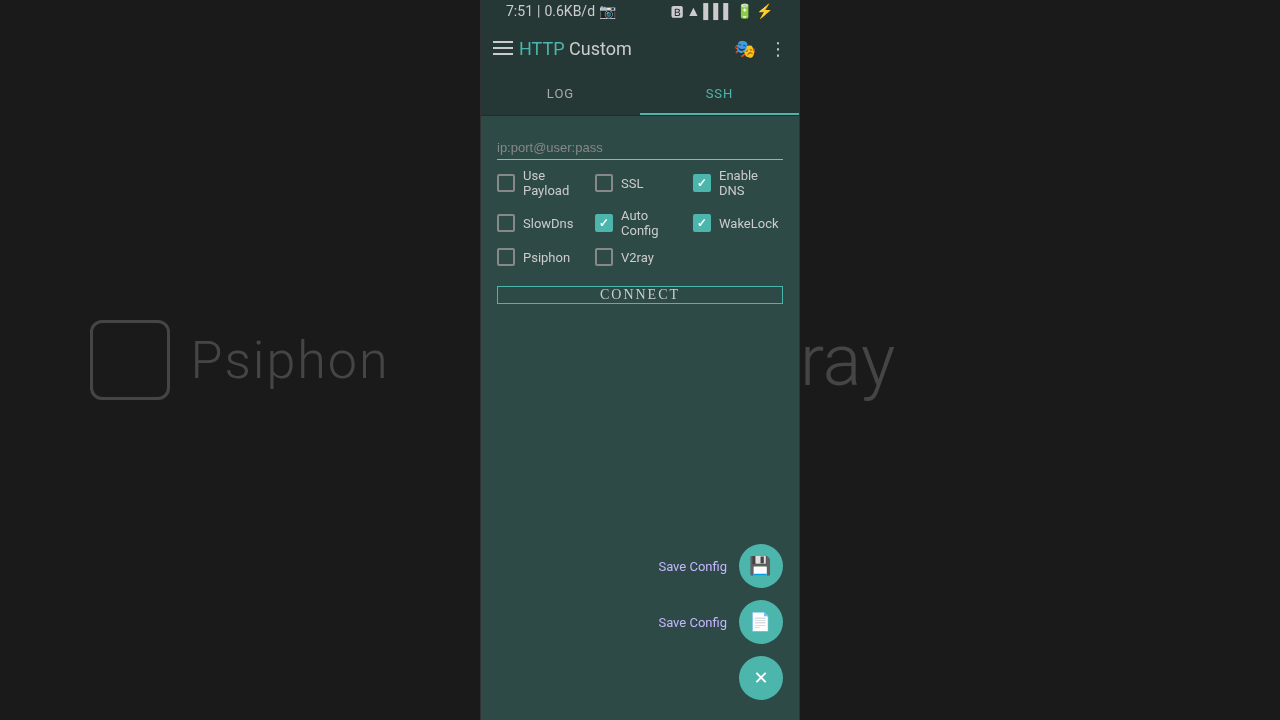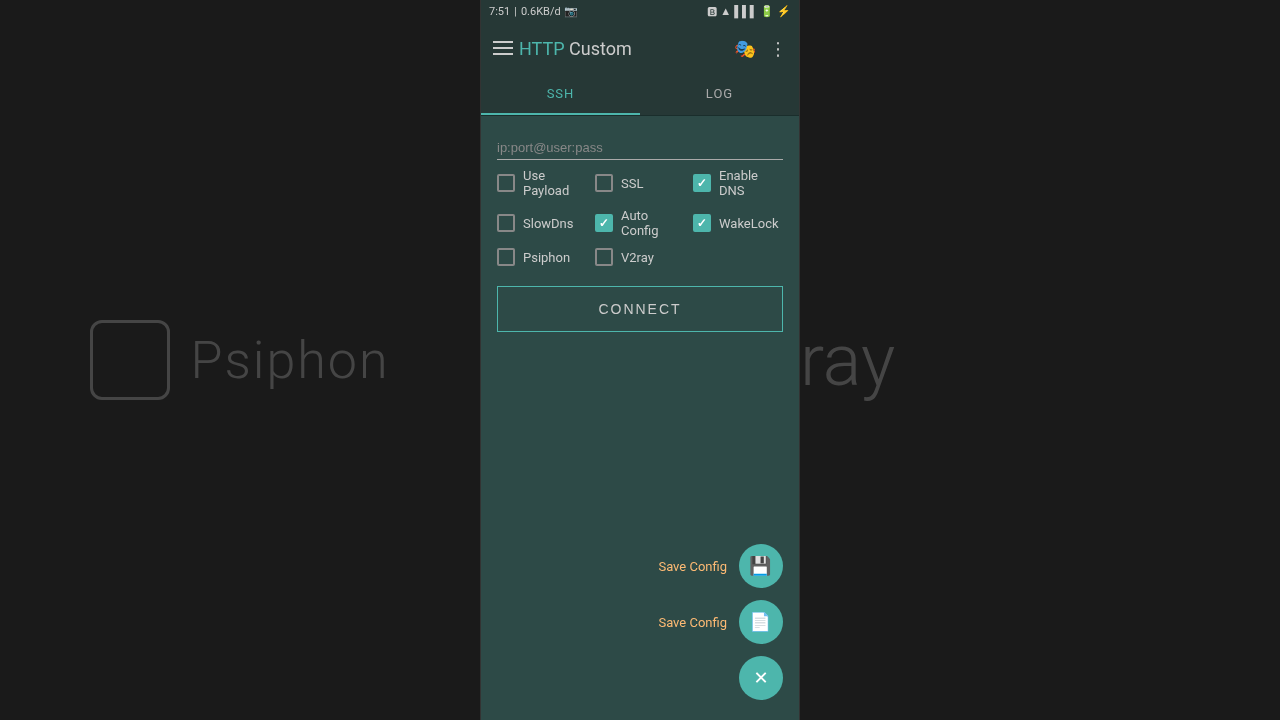--- a/index.html
+++ b/index.html
@@ -66,25 +66,25 @@
     .bg-right-content {
       opacity: 0.3;
       font-size: 72px;
       color: #aaa;
       font-weight: 300;
     }
 
     
     .status-bar {
       background: #263836;
-      padding: 4px 8px;
+      padding: 4px 25px;
       display: flex;
       justify-content: space-between;
       align-items: center;
-      font-size: 11px;
+      font-size: 14px;
       color: #ccc;
       height: 22px;
     }
 
     .status-left {
       display: flex;
       align-items: center;
       gap: 4px;
     }
 
@@ -239,26 +239,26 @@
       font-size: 13px;
       color: #ccc;
     }
 
     
     .connect-btn {
       width: 100%;
       background: transparent;
       border: 1px solid #4db6ac;
       color: #ccc;
-      padding: 14px;
       font-size: 14px;
       letter-spacing: 2px;
       cursor: pointer;
       text-align: center;
       margin-bottom: 12px;
+      font-family: Liberation Serif, serif;
     }
 
     
     .fab-area {
       position: absolute;
       bottom: 0;
       right: 0;
       width: 320px;
       padding: 0 0 20px 0;
       display: flex;
@@ -270,21 +270,21 @@
     }
 
     .fab-row {
       display: flex;
       align-items: center;
       gap: 12px;
     }
 
     .fab-label {
       font-size: 13px;
-      color: #fdba74;
+      color: #c4b5fd;
     }
 
     .fab-btn {
       width: 44px;
       height: 44px;
       border-radius: 50%;
       background: #4db6ac;
       border: none;
       cursor: pointer;
       display: flex;
@@ -341,22 +341,22 @@
       <span class="title-http">HTTP</span>
       <span class="title-custom"> <span>Custom</span></span>
     </div>
     <div class="app-bar-actions">
       <span class="icon-btn">🎭</span>
       <span class="icon-btn">⋮</span>
     </div>
   </div>
 
   <div class="tabs">
+    <div class="tab">LOG</div>
     <div class="tab active">SSH</div>
-    <div class="tab">LOG</div>
   </div>
 
   <div class="main-content">
 
     <div class="ssh-input-container">
       <input class="ssh-input" type="text" placeholder="ip:port@user:pass" style="">
     </div>
 
     <div class="checkboxes-grid">
 

